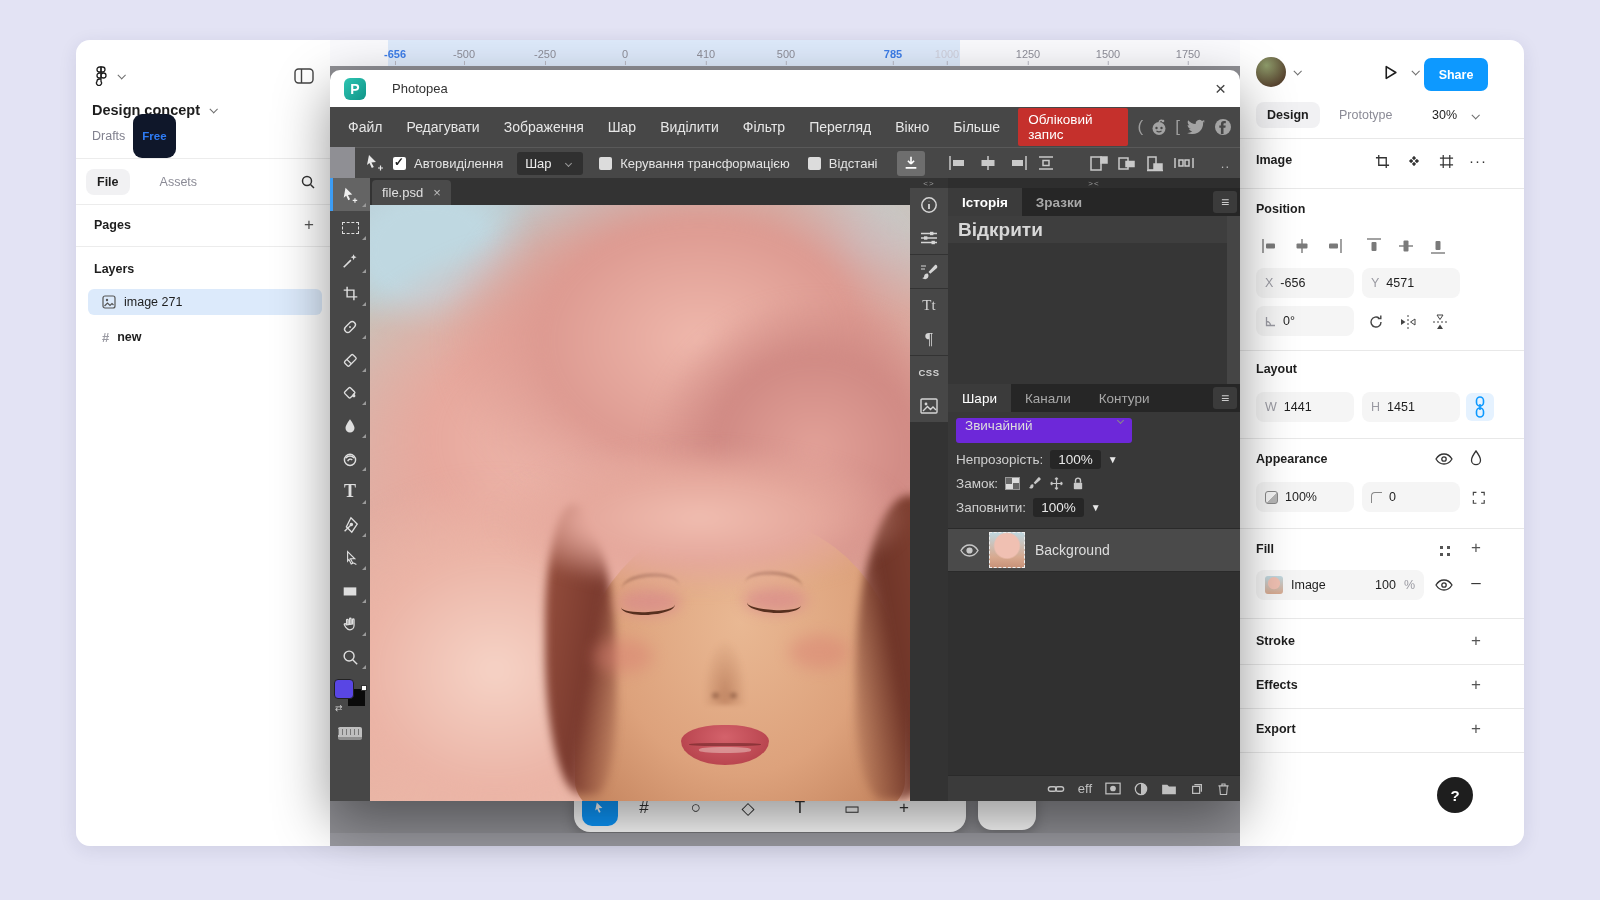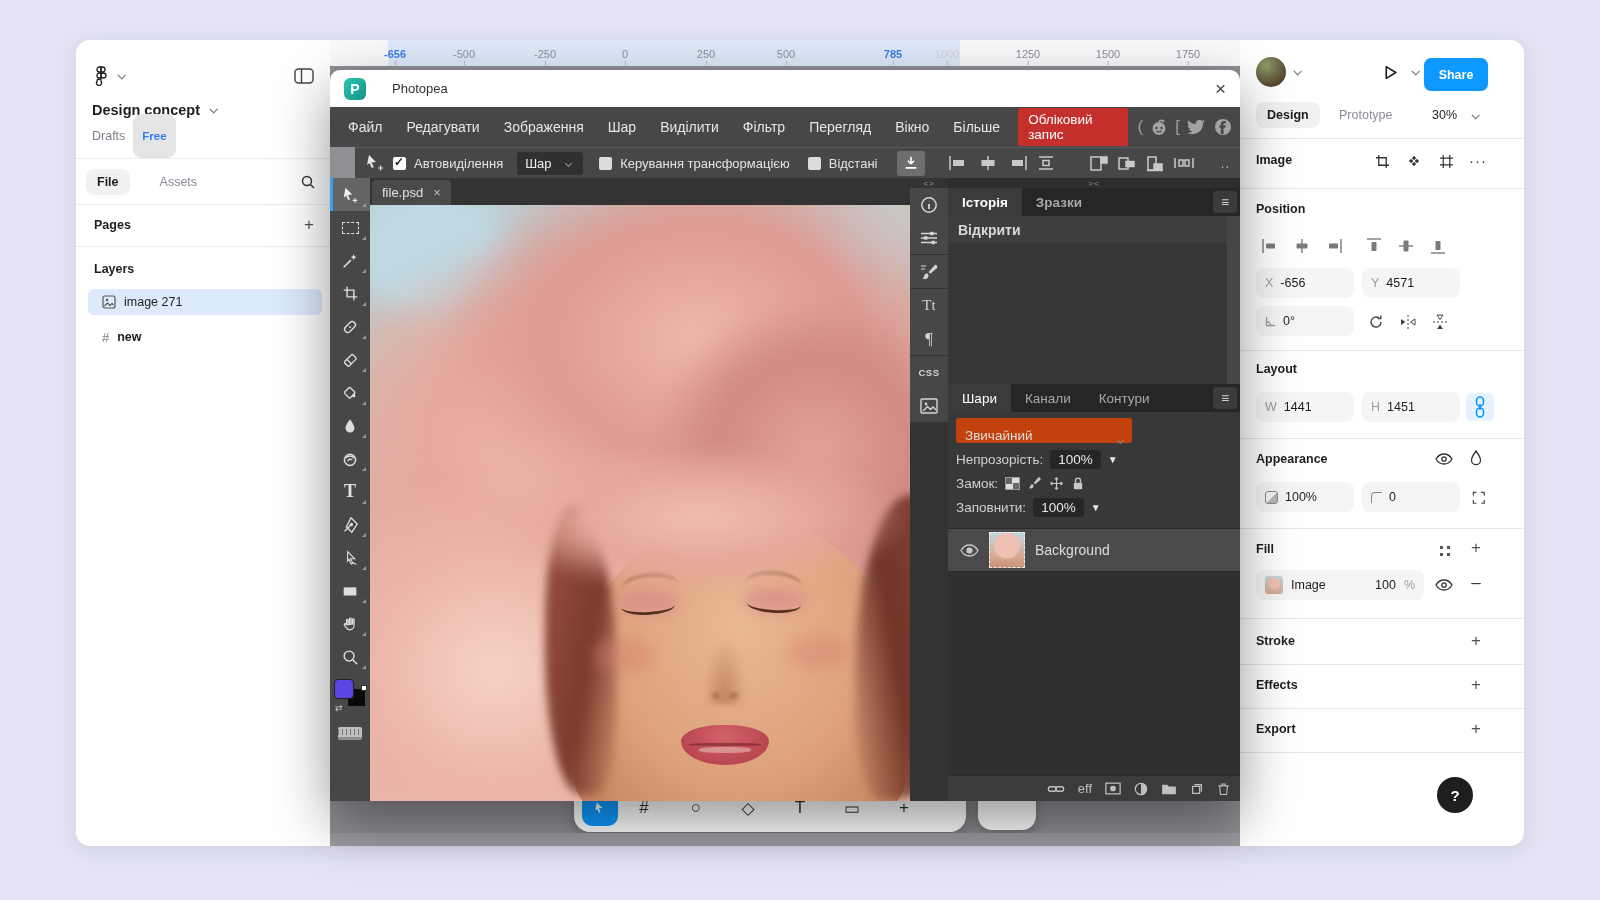--- a/index.html
+++ b/index.html
@@ -12,21 +12,21 @@
   .fg-side { position:absolute; left:0; top:0; width:254px; height:806px; background:#fff; border-radius:14px 0 0 14px; }
   .fg-right { position:absolute; left:1164px; top:0; width:284px; height:806px; background:#fff; border-radius:0 14px 14px 0; }
   .fg-canvas { position:absolute; left:254px; top:0; width:910px; height:806px; background:#8F8F94; overflow:hidden; }
   .divider { position:absolute; left:0; right:0; height:1px; background:#ECECEC; }
   .chev { display:inline-block; width:6px; height:6px; border-right:1.4px solid #6e6e6e; border-bottom:1.4px solid #6e6e6e; transform:rotate(45deg) translateY(-1px); }
 
   
   .fg-side .row { position:absolute; left:0; right:0; display:flex; align-items:center; }
   .t-title { font-size:14.5px; font-weight:700; color:#1e1e1e; }
   .t-sub { font-size:12.5px; color:#80808e; }
-  .badge { font-size:11.5px; color:#2E7CF6; background:#e5e5e5; border-radius:9px; padding:16px 9px; margin-left:8px; font-weight:600;}
+  .badge { font-size:11.5px; color:#2E7CF6; background:#0f172a; border-radius:9px; padding:16px 9px; margin-left:8px; font-weight:600;}
   .pill-tab { font-size:12.5px; font-weight:700; color:#1e1e1e; background:#F1F1F3; border-radius:8px; padding:6px 11px; }
   .ghost-tab { font-size:12.5px; color:#8b8b96; padding:6px 11px; }
   .sec-h { font-size:12.5px; font-weight:700; color:#1e1e1e; }
   .layer-row { position:absolute; left:12px; right:8px; height:26px; display:flex; align-items:center; gap:8px; border-radius:6px; font-size:12.5px; color:#1e1e1e; padding-left:14px;}
   .layer-row.sel { background:#DCEAFB; }
   .plus-g { font-size:17px; color:#555; font-weight:400; }
 
   
   .ruler { position:absolute; left:0; top:0; width:910px; height:26px; background:#FAFAFD; }
   .ruler .band { position:absolute; left:58px; top:0; width:572px; height:26px; background:#DEEAFB; }
@@ -91,26 +91,26 @@
   .pp-strip { width:38px; flex:none; background:#333; display:flex; flex-direction:column; align-items:center; color:#D5D5D5; }
   .strip-g { width:38px; background:#474747; margin-bottom:1px; display:flex; flex-direction:column; align-items:center; }
   .strip-i { height:33px; display:flex; align-items:center; justify-content:center; width:100%; }
   .collapse-mark { height:10px; font-size:8px; color:#9a9a9a; letter-spacing:1px; display:flex; align-items:center; justify-content:center; width:100%; }
   .pp-panels { width:292px; flex:none; background:#2E2E2E; display:flex; flex-direction:column; }
   .p-tabs { height:28px; background:#262626; display:flex; align-items:stretch; position:relative; }
   .p-tab { display:flex; align-items:center; padding:0 14px; font-size:13.5px; color:#A8A8A8; }
   .p-tab.on { background:#3B3B3B; color:#fff; }
   .p-menu { position:absolute; right:3px; top:3px; width:24px; height:22px; background:#3B3B3B; border-radius:3px; color:#ccc; display:flex; align-items:center; justify-content:center; font-size:14px; }
   .hist-body { flex:1; background:#363636; position:relative; }
-  .hist-row { height:27px; display:flex; align-items:center; padding-left:10px; background:#3E3E3E; color:#D8D8D8; font-size:14px; }
+  .hist-row { height:27px; display:flex; align-items:center; padding-left:10px; background:#3E3E3E; color:#D8D8D8; font-size:19px; }
   .h-scroll { position:absolute; right:0; top:0; bottom:0; width:13px; background:#454545; }
   .lay-body { flex:1; background:#383838; display:flex; flex-direction:column; position:relative; font-size:13.5px; color:#CFCFCF; }
   .lay-ctl { padding:6px 8px 4px; }
   .lay-ctl .r { display:flex; align-items:center; gap:7px; margin-bottom:7px; }
-  .dd-blend { width:176px; height:25px; background:#c2410c; border-radius:3px; display:flex; align-items:flex-end; padding:0 9px; color:#DDD; }
+  .dd-blend { width:176px; height:25px; background:#6d28d9; border-radius:3px; display:flex; align-items:flex-start; padding:0 9px; color:#DDD; }
   .dd-blend .c { margin-left:auto; width:5px; height:5px; border-right:1.2px solid #888; border-bottom:1.2px solid #888; transform:rotate(45deg); }
   .vbox { background:#262626; border-radius:3px; padding:2px 8px; color:#E8E8E8; }
   .tri { font-size:10px; color:#E8E8E8; }
   .checker { width:15px; height:13px; background:conic-gradient(#ddd 25%, #666 0 50%, #ddd 0 75%, #666 0); border:1px solid #999; }
   .layer-item { height:44px; background:#4A4A4A; border-top:1px solid #2A2A2A; border-bottom:1px solid #2A2A2A; display:flex; align-items:center; gap:10px; padding:0 12px; color:#DDD; font-size:14px; }
   .l-thumb { width:36px; height:36px; outline:1.5px dashed #eee; outline-offset:-1px; background:radial-gradient(circle at 50% 38%, #F0C0B2 0 42%, rgba(240,192,178,0) 48%), linear-gradient(180deg,#BFD8E1 0%,#D8A98F 70%,#C69077 100%); }
   .lay-fill { flex:1; background:#303030; }
   .lay-foot { height:26px; background:#3B3B3B; border-top:1px solid #2a2a2a; display:flex; align-items:center; justify-content:flex-end; gap:13px; padding:0 10px; color:#C0C0C0; font-size:12px; }
 
   
@@ -204,21 +204,21 @@
     </div>
   </div>
 
   <div class="fg-canvas">
     <div class="ruler">
       <div class="band"></div>
       <span class="tick hl" style="left:65px">-656</span>
       <span class="tick" style="left:134px">-500</span>
       <span class="tick" style="left:215px">-250</span>
       <span class="tick" style="left:295px">0</span>
-      <span class="tick" style="left:376px">250</span>
+      <span class="tick" style="left:376px">410</span>
       <span class="tick" style="left:456px">500</span>
       <span class="tick hl" style="left:563px">785</span>
       <span class="tick faint" style="left:617px">1000</span>
       <span class="tick" style="left:698px">1250</span>
       <span class="tick" style="left:778px">1500</span>
       <span class="tick" style="left:858px">1750</span>
     </div>
 
     <div class="cv-pill">
       <div class="cv-blue">

